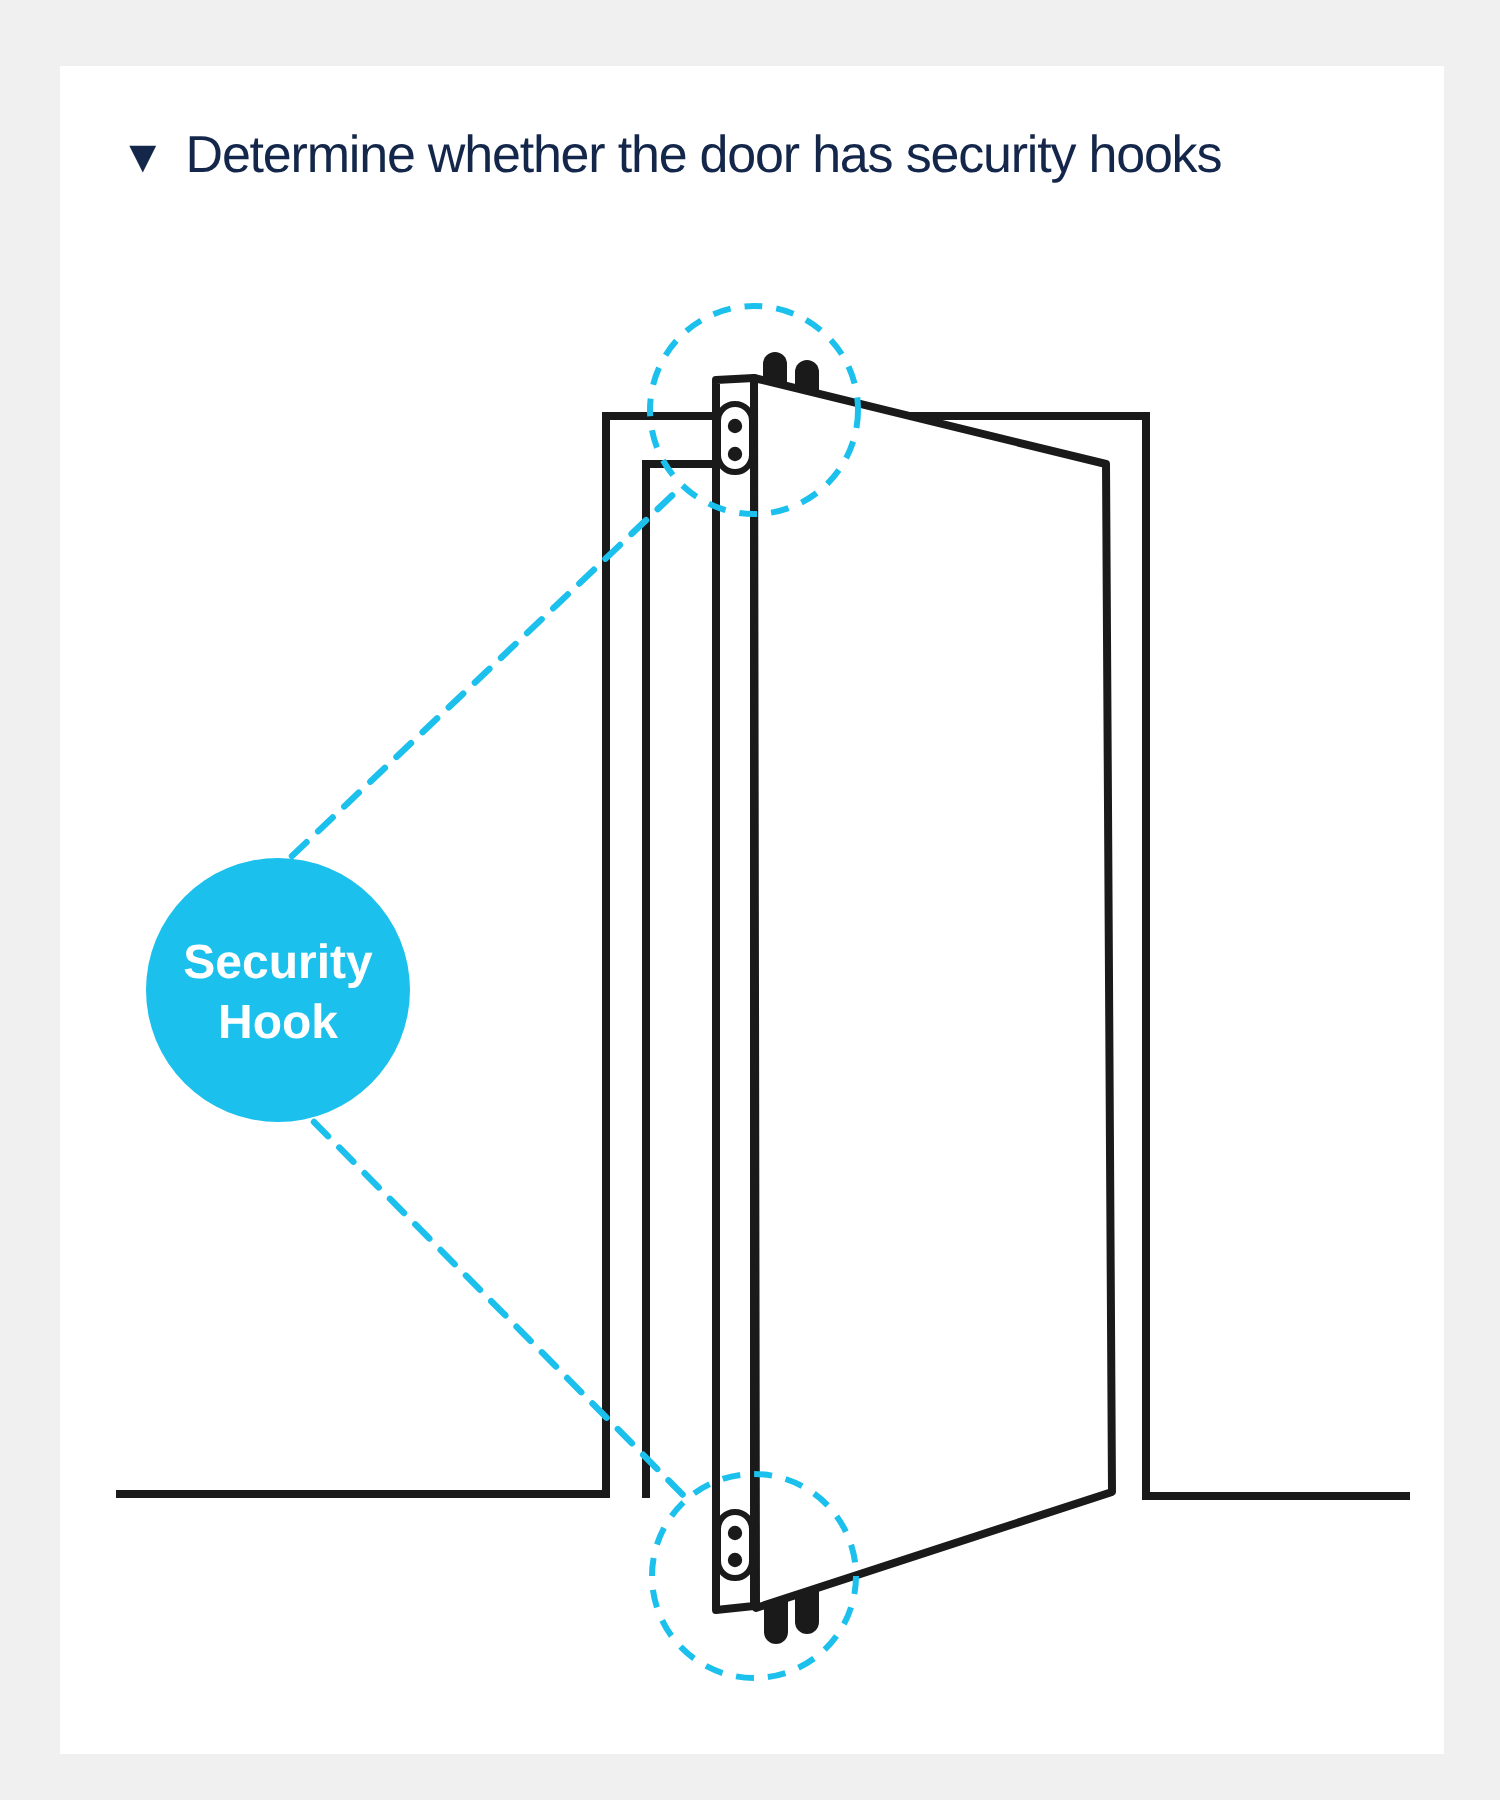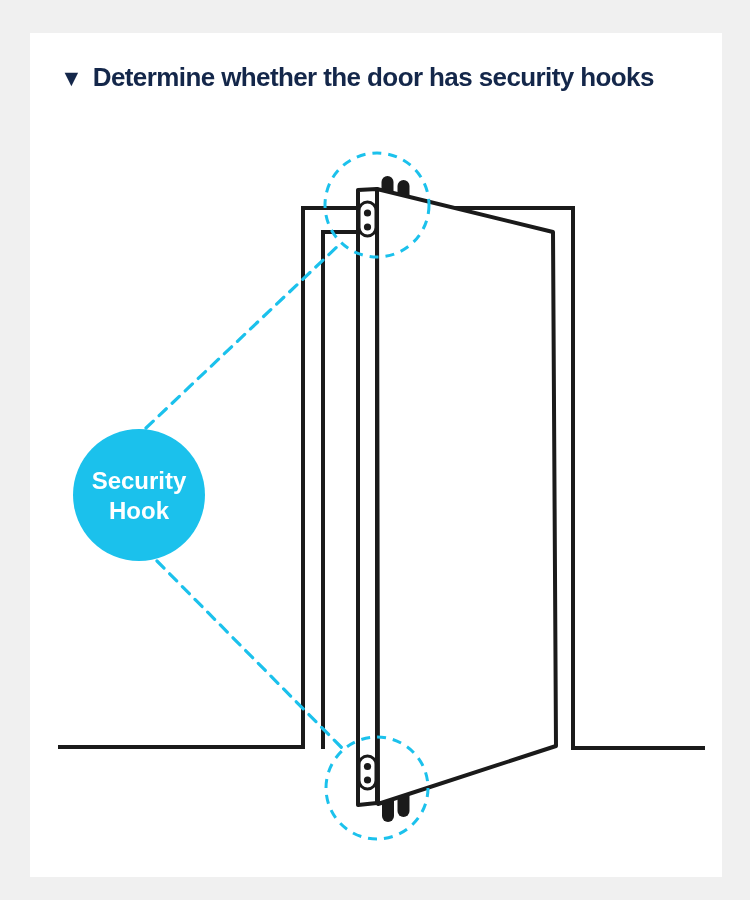--- a/index.html
+++ b/index.html
@@ -14,21 +14,21 @@
   }
   .header{
     position:absolute;left:60px;top:62px;
     display:flex;align-items:center;gap:10px;
     color:#14274a;
   }
   .header .bullet{
     font-size:23px;line-height:1;transform:translateY(1px);
   }
   .header .title{
-    font-size:26px;font-weight:700;letter-spacing:-0.6px;white-space:nowrap;
+    font-size:26px;font-weight:400;letter-spacing:-0.6px;white-space:nowrap;
   }
   svg{position:absolute;left:0;top:0;}
   .ink{stroke:#1a1a1a;fill:none;stroke-width:4;}
   .ink-fill{fill:#1a1a1a;stroke:none;}
   .white-face{fill:#ffffff;stroke:#1a1a1a;stroke-width:4;stroke-linejoin:round;}
   .hinge-plate{fill:#ffffff;stroke:#1a1a1a;stroke-width:3;}
   .dash-circle{fill:none;stroke-width:3;stroke-dasharray:9 7;}
   .dash-line{fill:none;stroke-width:3.2;stroke-dasharray:10 8;stroke-linecap:round;}
   .label-text{
     font-family:"Liberation Sans", sans-serif;

